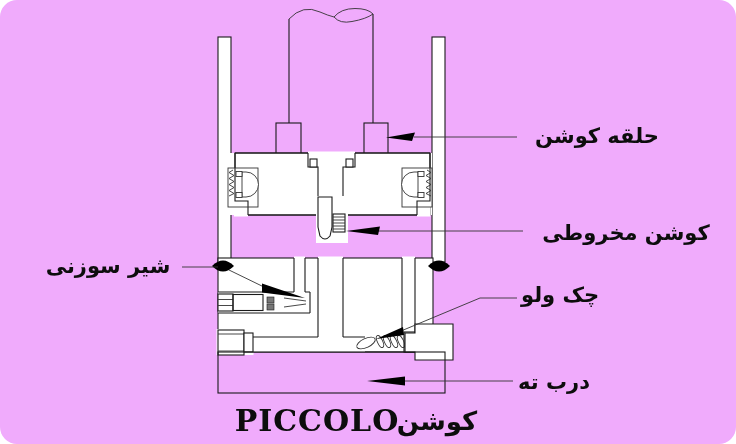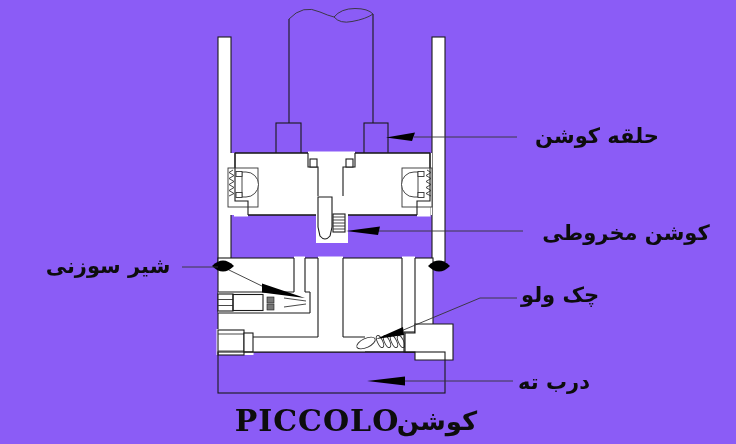--- a/index.html
+++ b/index.html
@@ -1,17 +1,17 @@
 <!DOCTYPE html>
 <html><head>
 <meta charset="utf-8">
 <style>
   html,body{margin:0;padding:0;background:#ffffff;}
-  .stage{position:relative;width:736px;height:444px;background:#8b5cf6;overflow:hidden;
-         font-family:"DejaVu Sans",sans-serif;}
+  .stage{position:relative;width:736px;height:444px;background:#f0abfc;overflow:hidden;
+         font-family:"DejaVu Sans",sans-serif;border-radius:17px;}
   svg{display:block;}
   .ln{stroke:#1a1a1a;stroke-width:1.1;fill:none;}
   .thin{stroke:#333;stroke-width:0.9;fill:none;}
   .wfill{fill:#ffffff;}
   .nofill{fill:none;}
   .blk{fill:#000000;stroke:none;}
   text.lbl{font-family:"DejaVu Sans",sans-serif;font-weight:bold;font-size:21px;fill:#0d0d0d;}
   text.cap-latin{font-family:"DejaVu Serif","Liberation Serif",serif;font-weight:bold;font-size:30px;fill:#0d0d0d;letter-spacing:1px;}
   text.cap-farsi{font-family:"DejaVu Sans",sans-serif;font-weight:bold;font-size:26px;fill:#0d0d0d;}
 </style>

